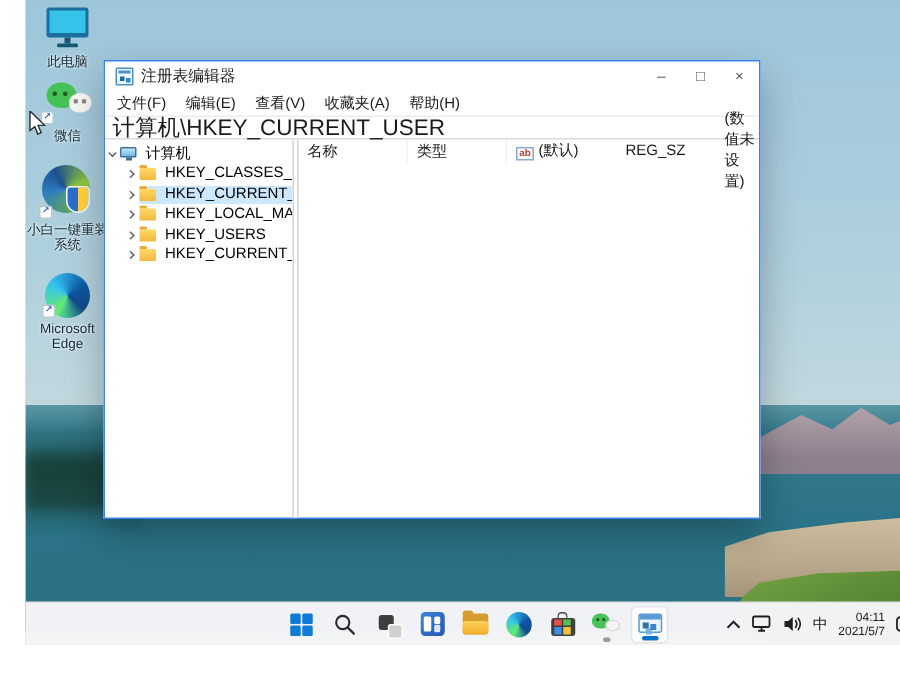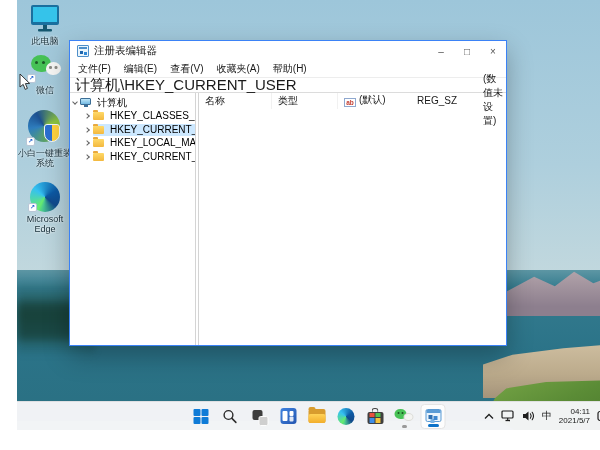--- a/index.html
+++ b/index.html
@@ -257,20 +257,30 @@
             <span class="tlabel">HKEY_LOCAL_MACHINE</span>
           </span>
         </div>
         <div class="trow">
           <span class="indent"></span>
           <span class="chev">
               <i class="right"></i>
             </span>
           <span class="hl">
             <span class="folder"></span>
+            <span class="tlabel">HKEY_USERS</span>
+          </span>
+        </div>
+        <div class="trow">
+          <span class="indent"></span>
+          <span class="chev">
+              <i class="right"></i>
+            </span>
+          <span class="hl">
+            <span class="folder"></span>
             <span class="tlabel">HKEY_CURRENT_CONFIG</span>
           </span>
         </div>
       </div>
       <div class="splitter"></div>
       <div class="list">
         <div class="lhead">
           <span class="hcol c-name">名称</span>
           <span class="hcol c-type">类型</span>
         </div>

